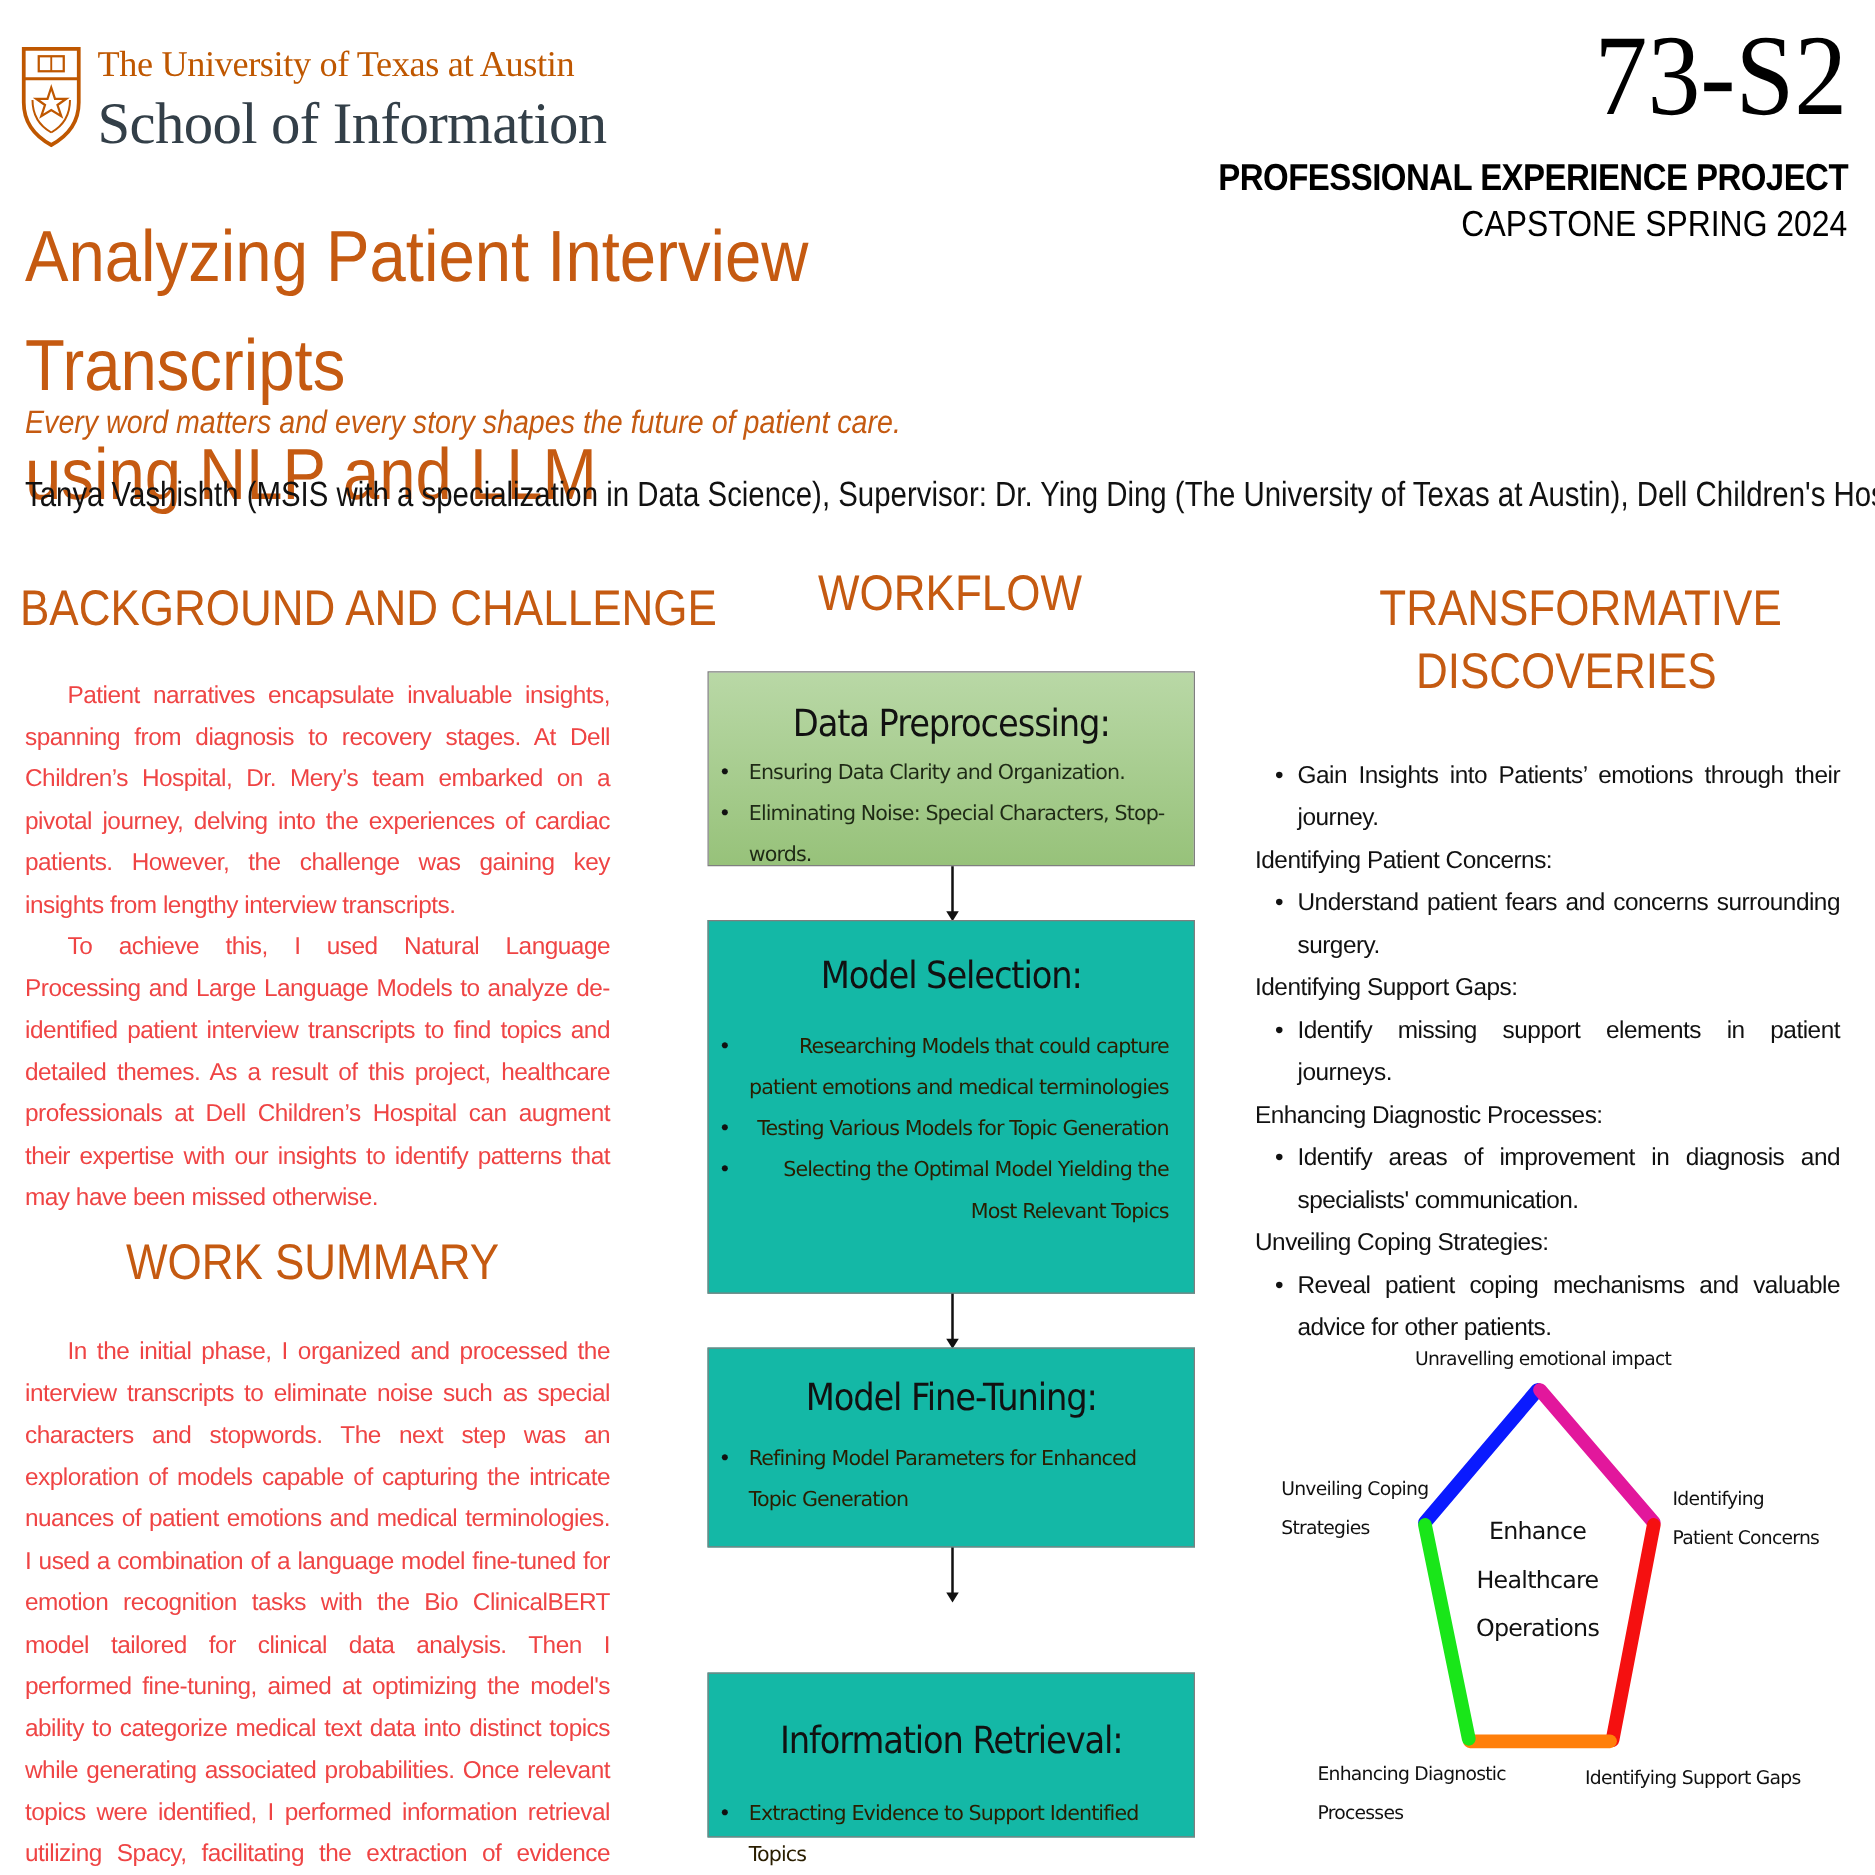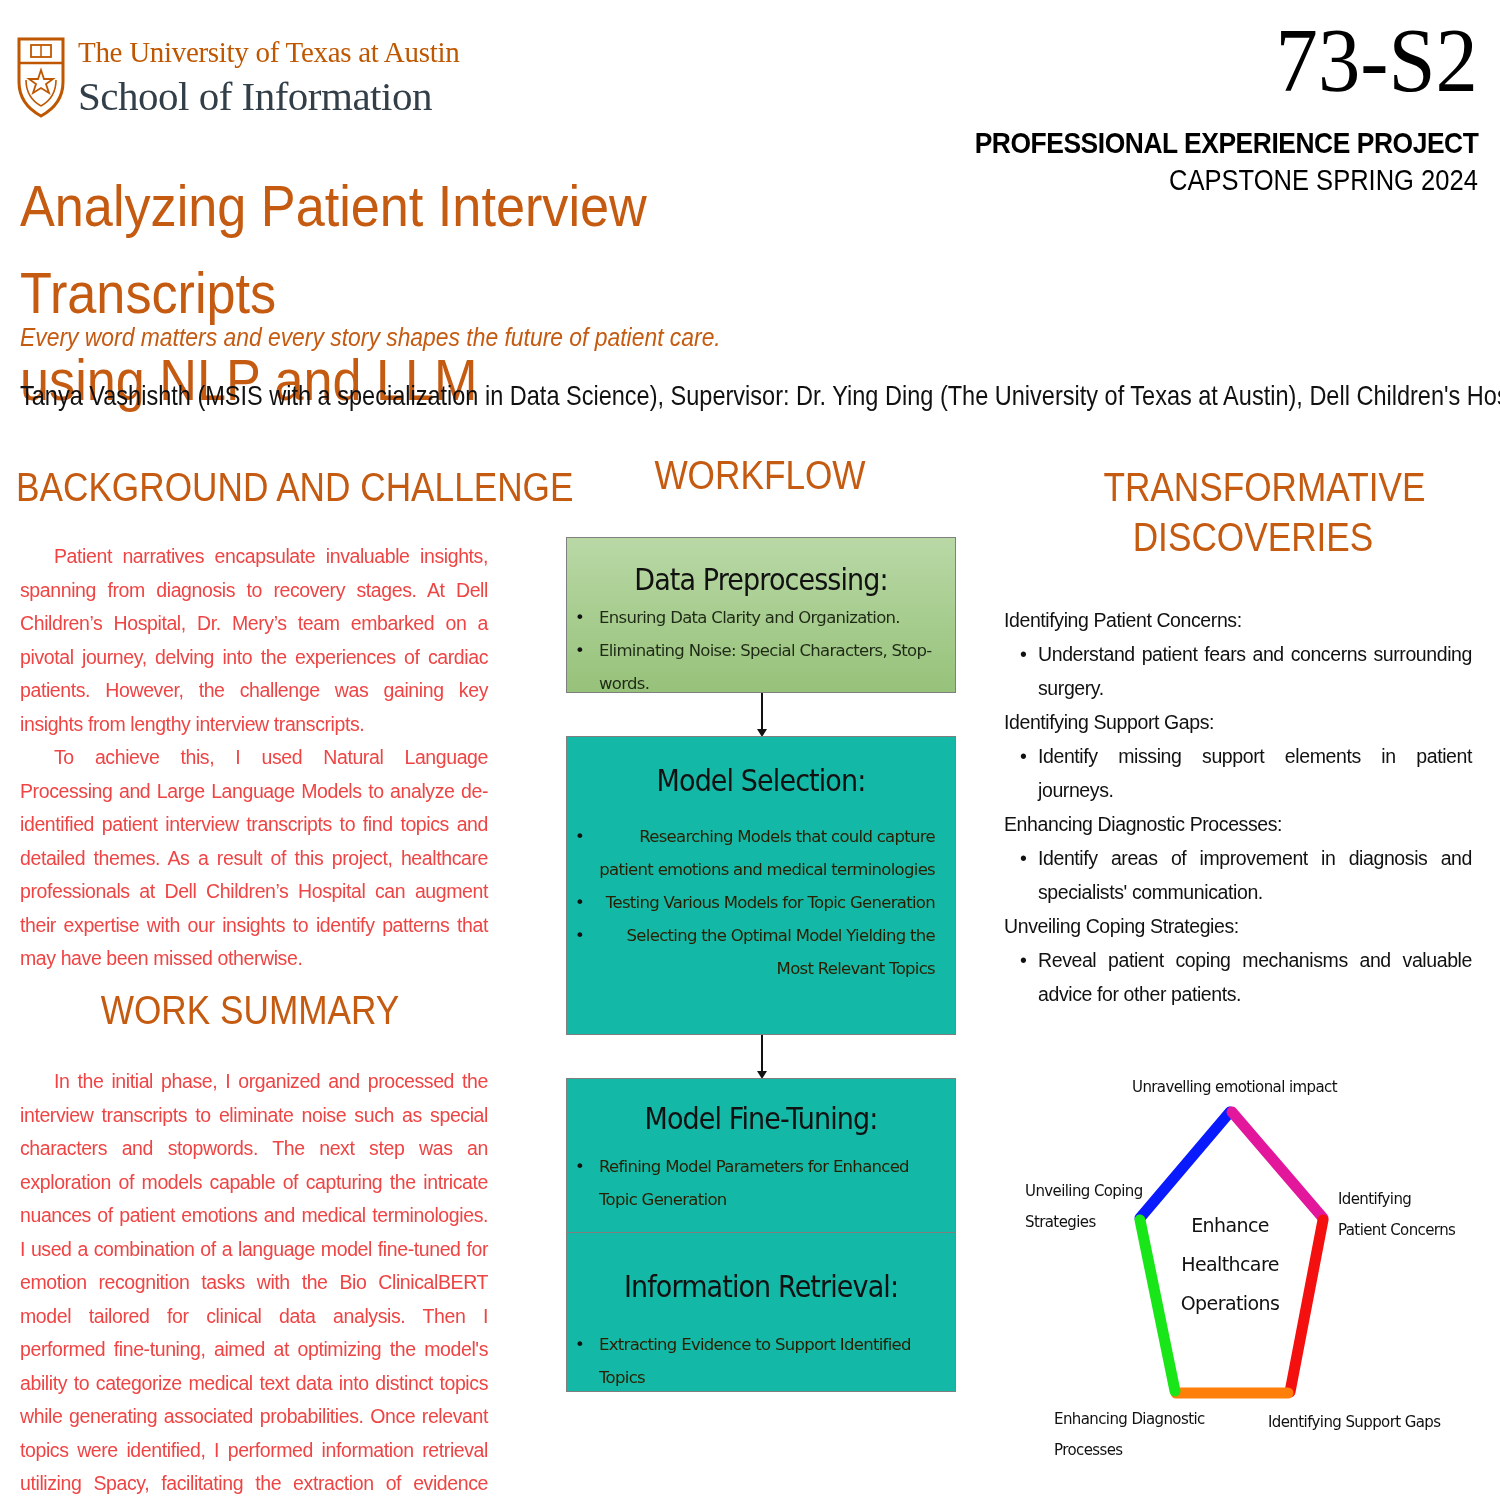--- a/index.html
+++ b/index.html
@@ -6,21 +6,21 @@
   body { width: 1500px; height: 1500px; position: relative; overflow: hidden;
          font-family: "Liberation Sans", sans-serif; color: #111; }
   .abs { position: absolute; }
 
   
   .logo { left: 16px; top: 36px; width: 400px; height: 90px; }
   .logo-shield { position: absolute; left: 0; top: 0; width: 50px; height: 82px; }
   .logo-line1 { position: absolute; left: 62px; top: 0; font-family: "Liberation Serif", serif;
                 font-size: 29px; color: #bf5700; letter-spacing: -0.3px; white-space: nowrap; }
   .logo-line2 { position: absolute; left: 62px; top: 36px; font-family: "Liberation Serif", serif;
-                font-size: 41px; color: #333f48; letter-spacing: -0.5px; white-space: nowrap; }
+                font-size: 47px; color: #333f48; letter-spacing: -0.5px; white-space: nowrap; }
 
   
   .code { right: 22px; top: 14px; font-family: "Liberation Serif", serif; font-size: 92px;
           line-height: 1; color: #000; white-space: nowrap; transform: scaleX(0.92); transform-origin: right; }
   .pep { right: 22px; top: 126px; font-size: 30px; font-weight: bold; color: #000; white-space: nowrap;
          transform: scaleX(0.88); transform-origin: right; letter-spacing: -0.5px; }
   .capstone { right: 22px; top: 164px; font-size: 29px; color: #000; white-space: nowrap;
               transform: scaleX(0.88); transform-origin: right; }
 
   
@@ -138,31 +138,32 @@
 <div class="arrow" style="top:1035px;height:42px;"></div>
 
 <div class="wf-box gold" style="top:1078px;height:160px;">
   <div class="wf-title" style="margin-top:22px;margin-bottom:14px;">Model Fine-Tuning:</div>
   <ul class="wf-list" style="padding-right:20px;">
     <li>Refining Model Parameters for Enhanced Topic Generation</li>
   </ul>
 </div>
 <div class="arrow" style="top:1238px;height:42px;"></div>
 
-<div class="wf-box gold" style="top:1232px;height:160px;">
+<div class="wf-box gold" style="top:1338px;height:132px;">
   <div class="wf-title" style="margin-top:36px;margin-bottom:24px;">Information Retrieval:</div>
   <ul class="wf-list">
     <li>Extracting Evidence to Support Identified Topics</li>
   </ul>
 </div>
 
 <div class="abs sec-h h-td" style="width:340px;left:1083px;">TRANSFORMATIVE DISCOVERIES</div>
 
 <div class="abs disc">
   <div>
+    <p class="disc-bullet">Gain Insights into Patients’ emotions through their journey.</p>
   </div>
   <div>
     <p class="disc-item-title">Identifying Patient Concerns:</p>
     <p class="disc-bullet">Understand patient fears and concerns surrounding surgery.</p>
   </div>
   <div>
     <p class="disc-item-title">Identifying Support Gaps:</p>
     <p class="disc-bullet">Identify missing support elements in patient journeys.</p>
   </div>
   <div>

